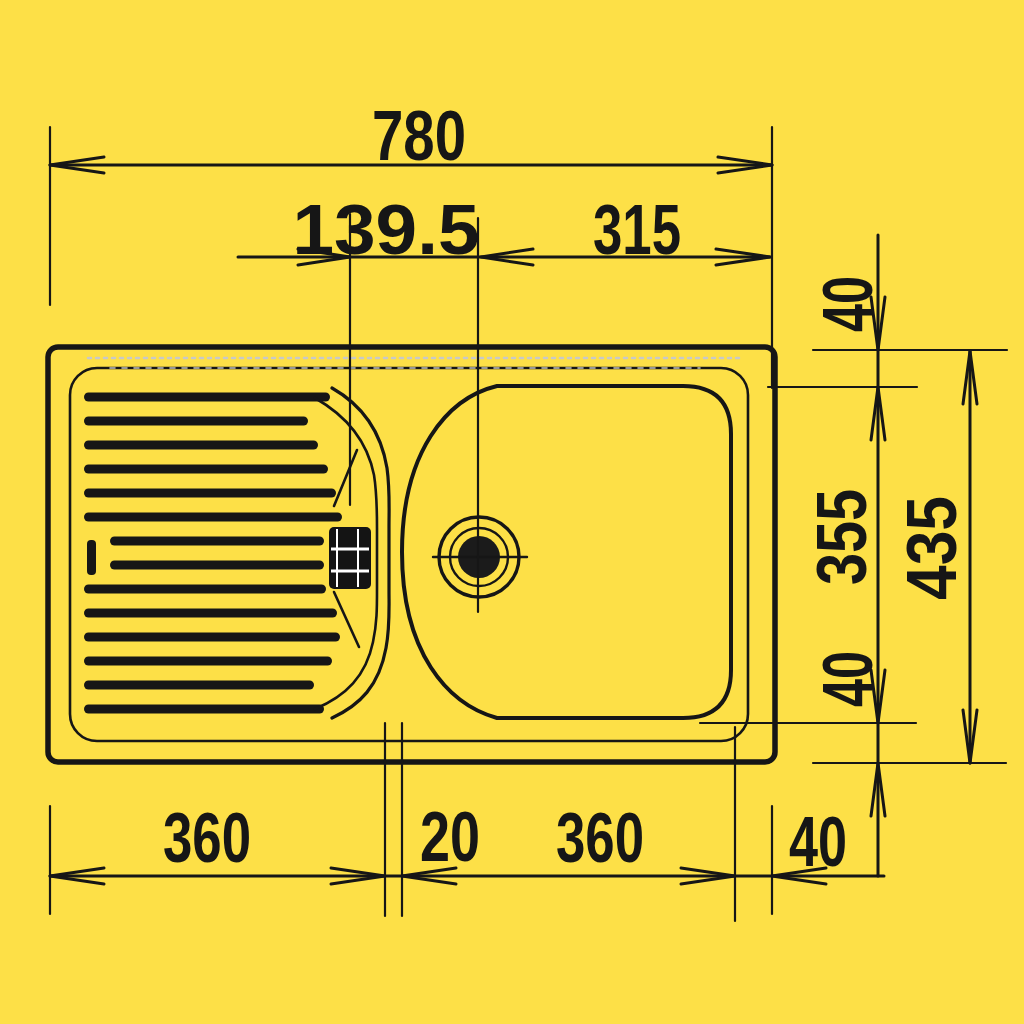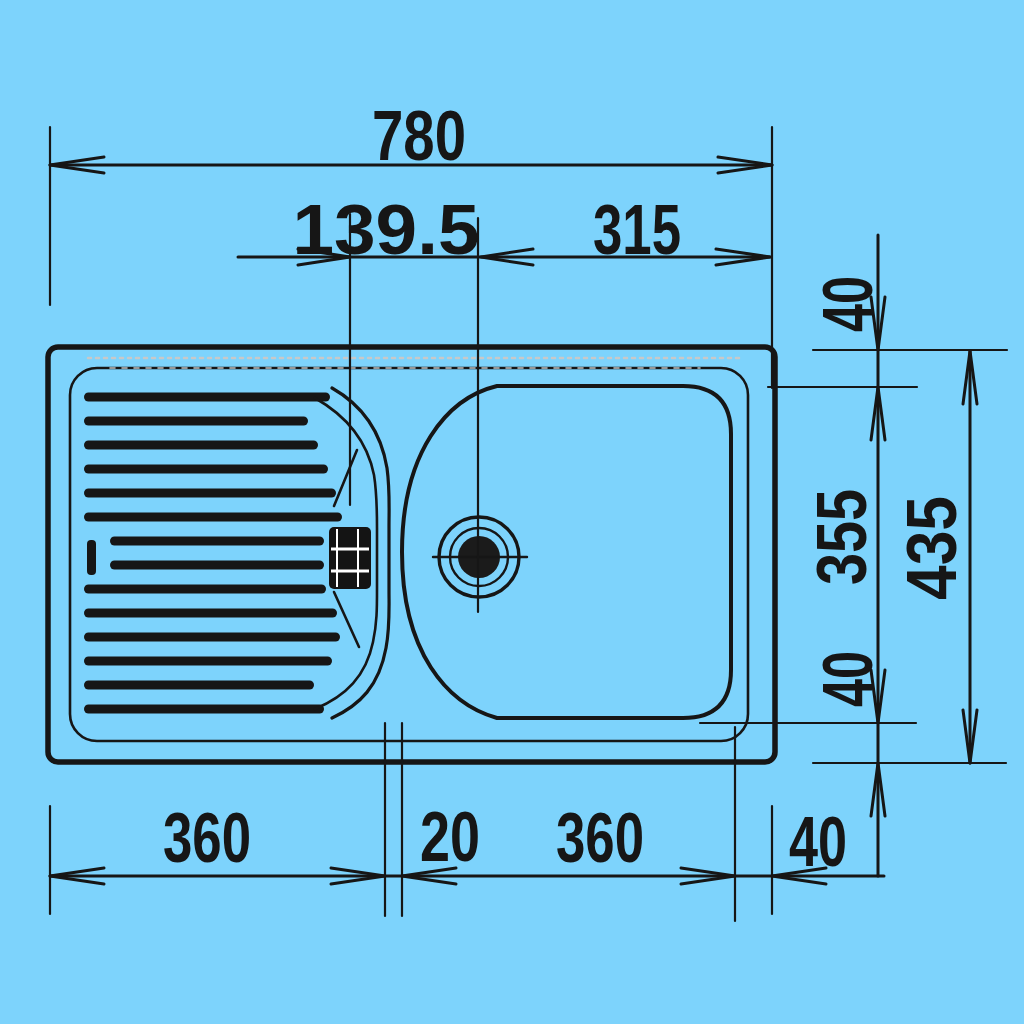--- a/index.html
+++ b/index.html
@@ -1,17 +1,17 @@
 <!DOCTYPE html>
 <html><head>
 <meta charset="utf-8">
 <style>
   html,body{margin:0;padding:0;background:#ffffff;}
   .page{
-    position:relative;width:1024px;height:1024px;background:#7dd3fc;
+    position:relative;width:1024px;height:1024px;background:#fde047;
     font-family:"Liberation Sans", sans-serif;overflow:hidden;
   }
   svg text{
     font-family:"Liberation Sans", sans-serif;
     font-weight:bold;
     fill:#161616;
   }
   .dim-label{font-size:70px;letter-spacing:0px;}
 </style>
 </head>

